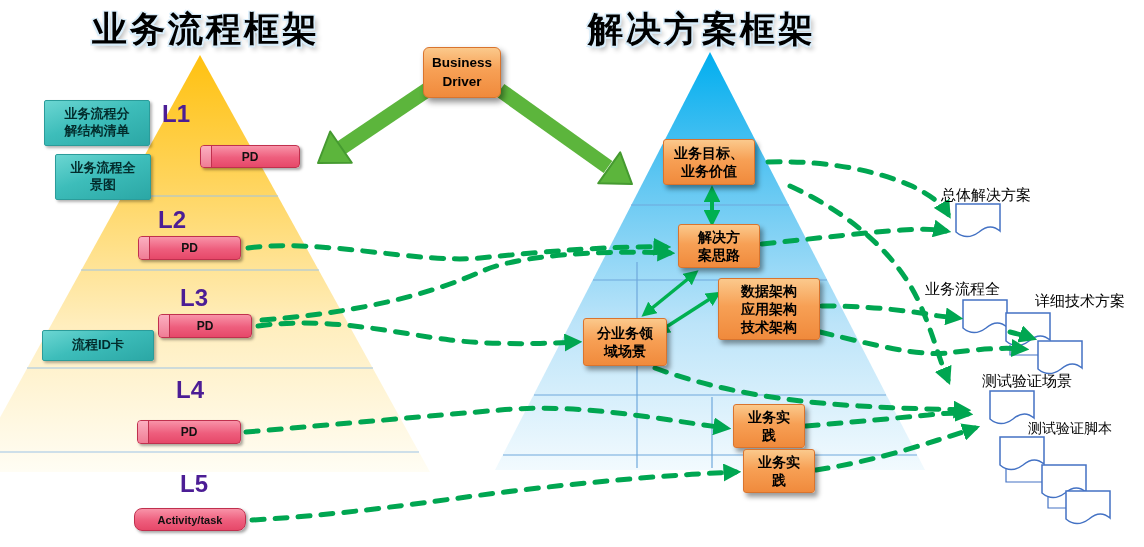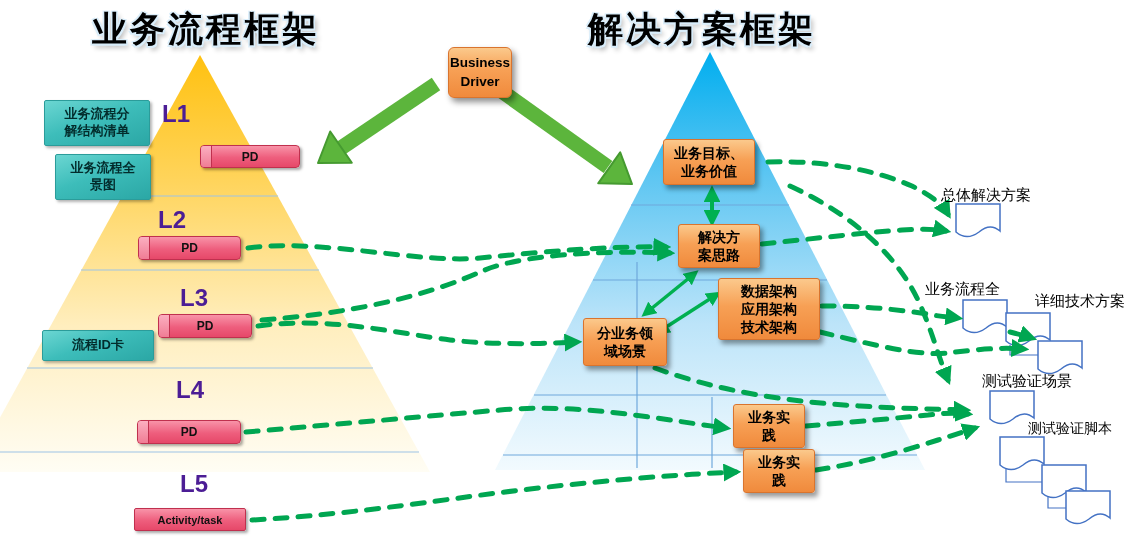--- a/index.html
+++ b/index.html
@@ -10,21 +10,21 @@
   .ws{white-space:pre-line}
   .title{font-size:35px;font-weight:bold;color:#000000;letter-spacing:3px;white-space:nowrap;
     text-shadow:1.5px 1.5px 0 #D9EDFA,-1.5px -1.5px 0 #D9EDFA,1.5px -1.5px 0 #D9EDFA,-1.5px 1.5px 0 #D9EDFA,3px 4px 5px rgba(0,0,0,.30)}
   .lvl{font-size:24px;font-weight:bold;color:#4c1d95}
   .pd{position:absolute;background:linear-gradient(180deg,#F893A8 0%,#EE5E7D 55%,#E64869 100%);
     border:1.5px solid #C0304E;border-radius:4px;box-shadow:2px 2px 3px rgba(0,0,0,.35);
     display:flex;align-items:center;justify-content:center;font-size:12px;font-weight:bold;color:#111}
   .pd .tab{position:absolute;left:0;top:0;bottom:0;width:11px;border-right:1px solid #C0304E;
     background:linear-gradient(180deg,#FBAFC0,#F07D95);border-radius:3px 0 0 3px}
   .act{position:absolute;background:linear-gradient(180deg,#F893A8 0%,#EE5E7D 55%,#E64869 100%);
-    border:1.5px solid #C0304E;border-radius:2px;box-shadow:2px 2px 3px rgba(0,0,0,.35);
+    border:1.5px solid #C0304E;border-radius:8px;box-shadow:2px 2px 3px rgba(0,0,0,.35);
     display:flex;align-items:center;justify-content:center;font-size:11px;font-weight:bold;color:#111}
   .note{position:absolute;background:linear-gradient(160deg,#6BD6D2 0%,#3DBDBA 45%,#2BA7A5 100%);
     border:1px solid #2B9C9A;border-radius:2px;box-shadow:2px 2px 3px rgba(0,0,0,.30);
     display:flex;align-items:center;justify-content:center;text-align:center;
     font-size:13px;font-weight:bold;color:#032c2c;line-height:1.3}
   .obox{position:absolute;background:linear-gradient(180deg,#FBC98C 0%,#F7A055 45%,#F08A3C 100%);
     border:1px solid #D9742E;border-radius:3px;box-shadow:3px 4px 5px rgba(0,0,0,.40);
     display:flex;align-items:center;justify-content:center;text-align:center;
     font-size:14px;font-weight:bold;color:#000;line-height:1.3}
   .bd{position:absolute;background:linear-gradient(180deg,#FBC98C 0%,#F7A055 45%,#F08A3C 100%);
@@ -124,21 +124,21 @@
       <path d="M790,186 C860,218 900,262 918,300 C932,330 938,356 948,380" marker-end="url(#ah)"></path>
       <path d="M655,368 C720,392 790,402 860,406 C905,409 940,409 966,410" marker-end="url(#ah)"></path>
       <path d="M806,426 C856,422 896,418 928,415 C944,413 958,413 968,414" marker-end="url(#ah)"></path>
       <path d="M816,470 C868,462 906,450 938,440 C954,435 966,431 975,428" marker-end="url(#ah)"></path>
     </g>
   </svg>
 
   <div class="abs title" style="left:92px;top:6px">业务流程框架</div>
   <div class="abs title" style="left:588px;top:6px">解决方案框架</div>
 
-  <div class="bd ws" style="left:448px;top:47px;width:64px;height:51px">Business
+  <div class="bd ws" style="left:423px;top:47px;width:78px;height:51px">Business
 Driver</div>
 
   <div class="abs lvl" style="left:162px;top:100px">L1</div>
   <div class="abs lvl" style="left:158px;top:206px">L2</div>
   <div class="abs lvl" style="left:180px;top:284px">L3</div>
   <div class="abs lvl" style="left:176px;top:376px">L4</div>
   <div class="abs lvl" style="left:180px;top:470px">L5</div>
 
   <div class="pd" style="left:200px;top:145px;width:100px;height:23px">
     <span class="tab"></span>

